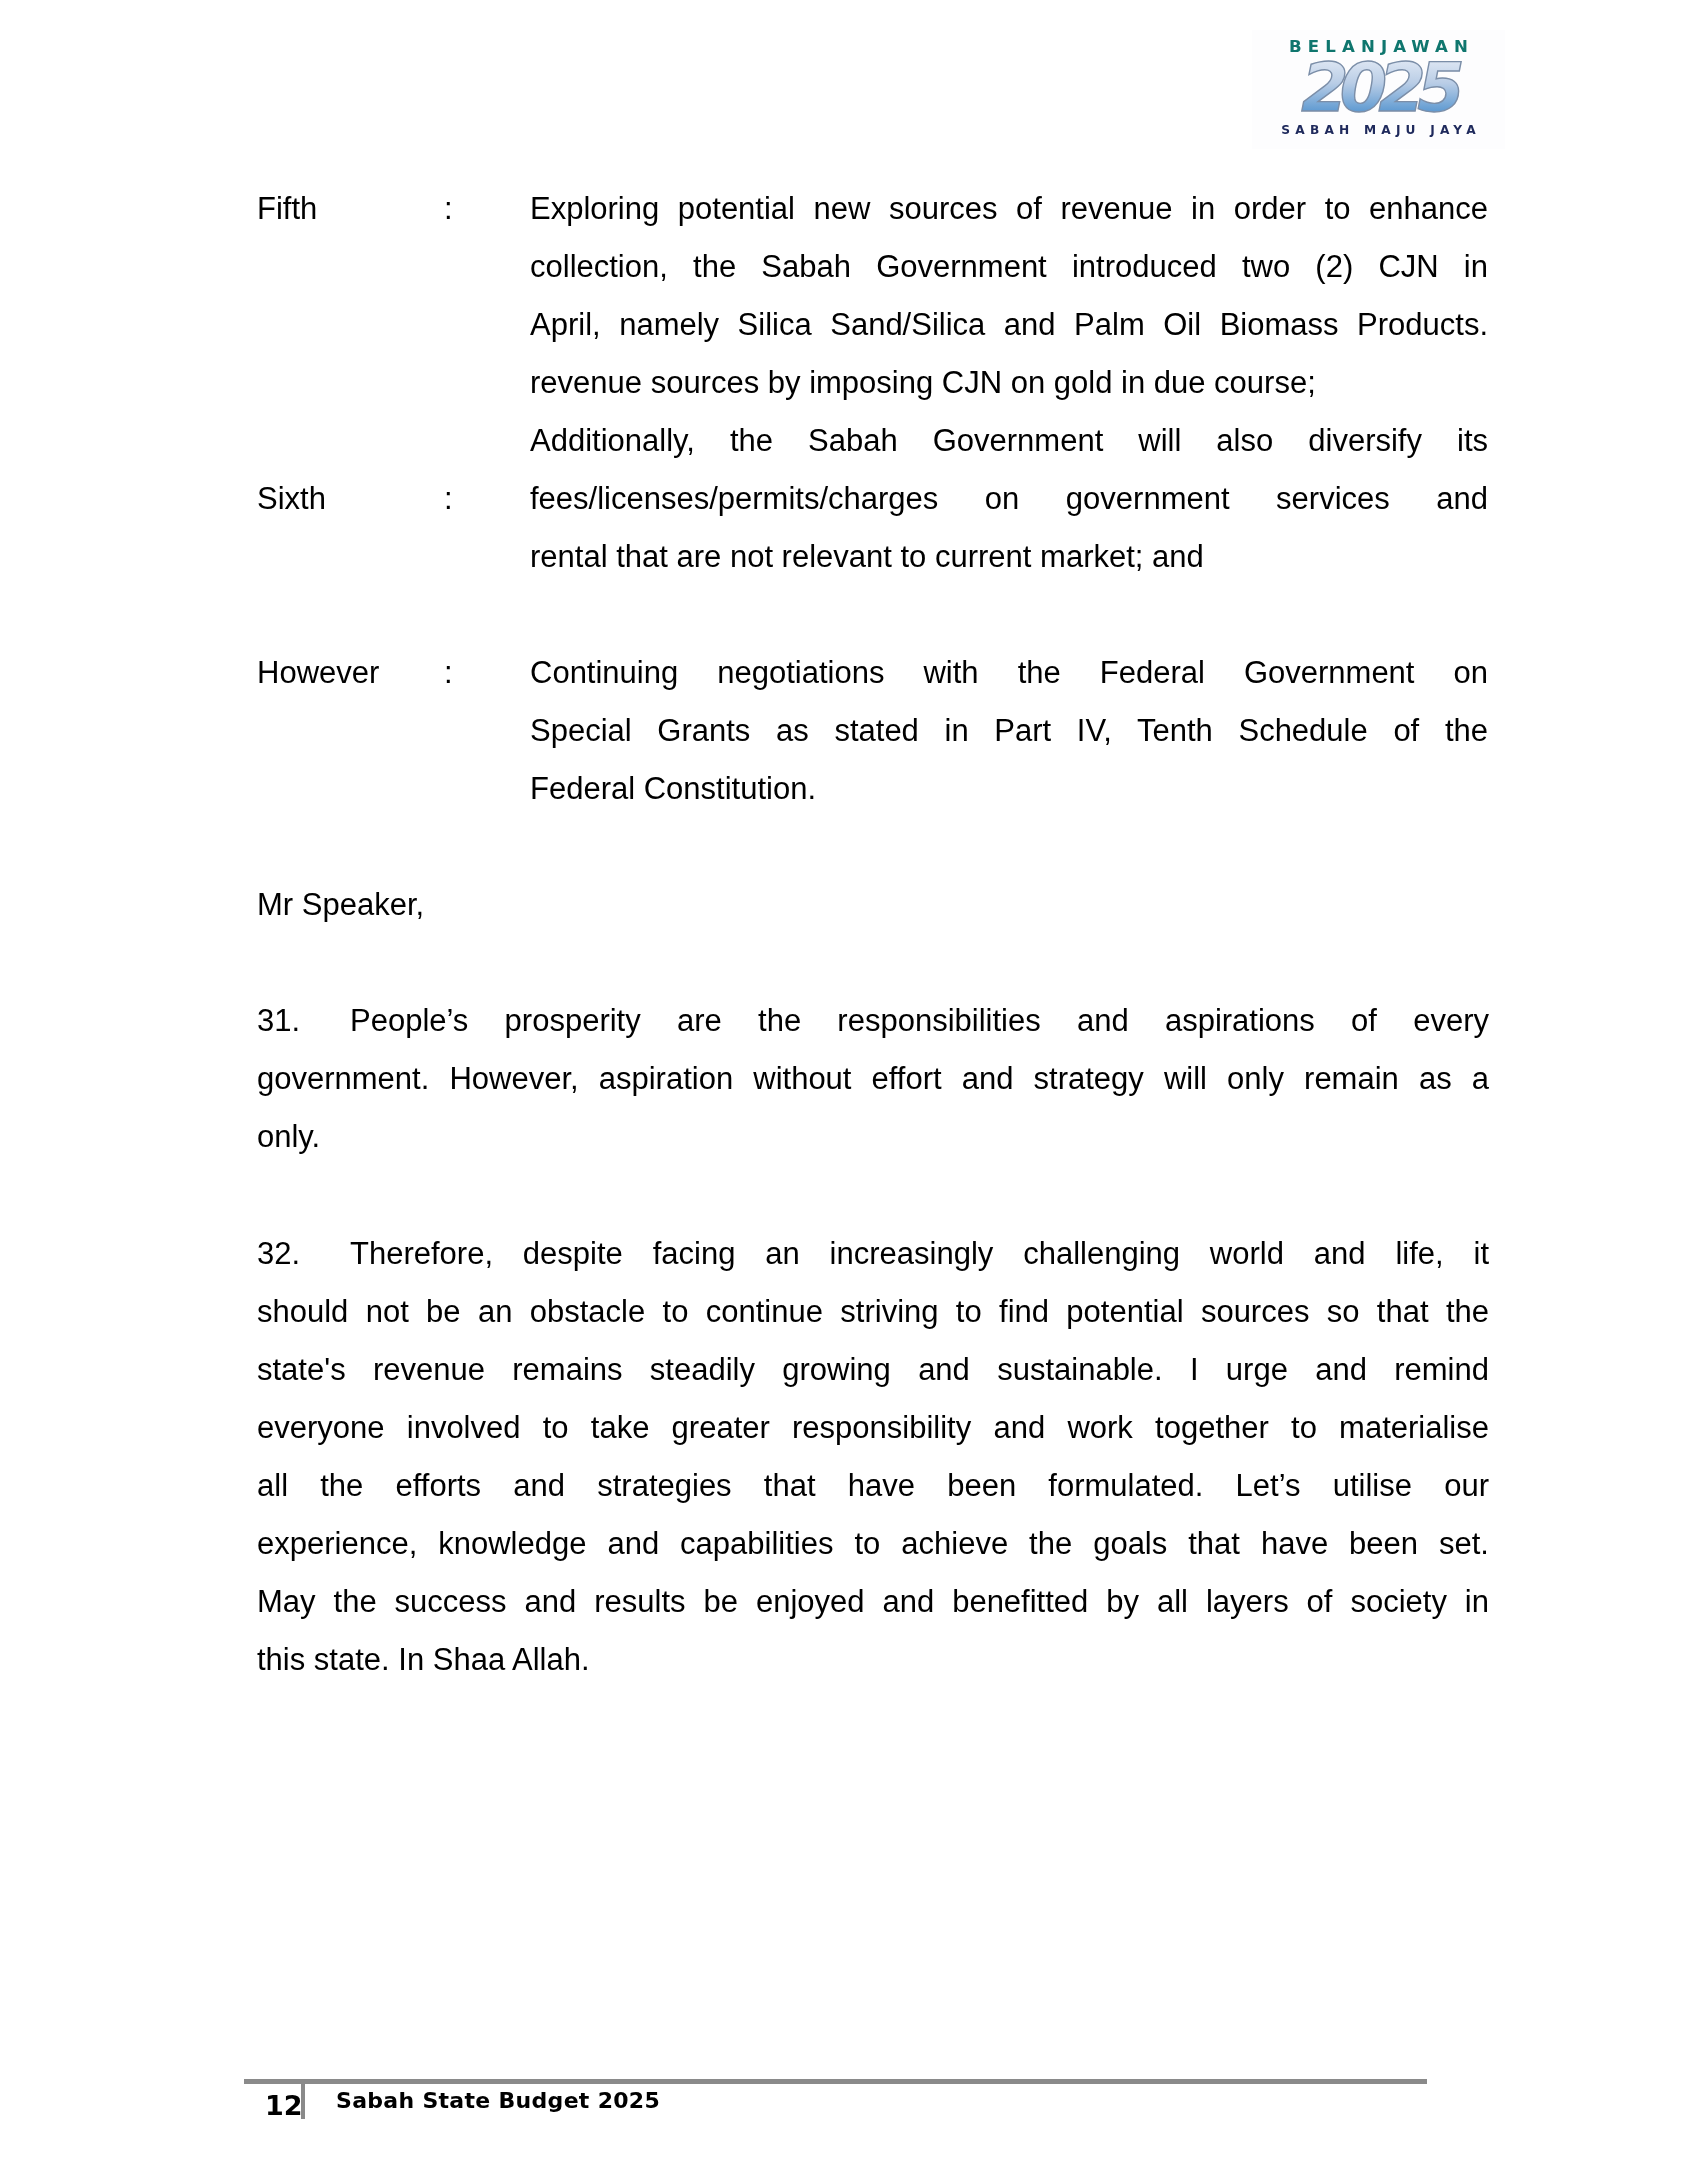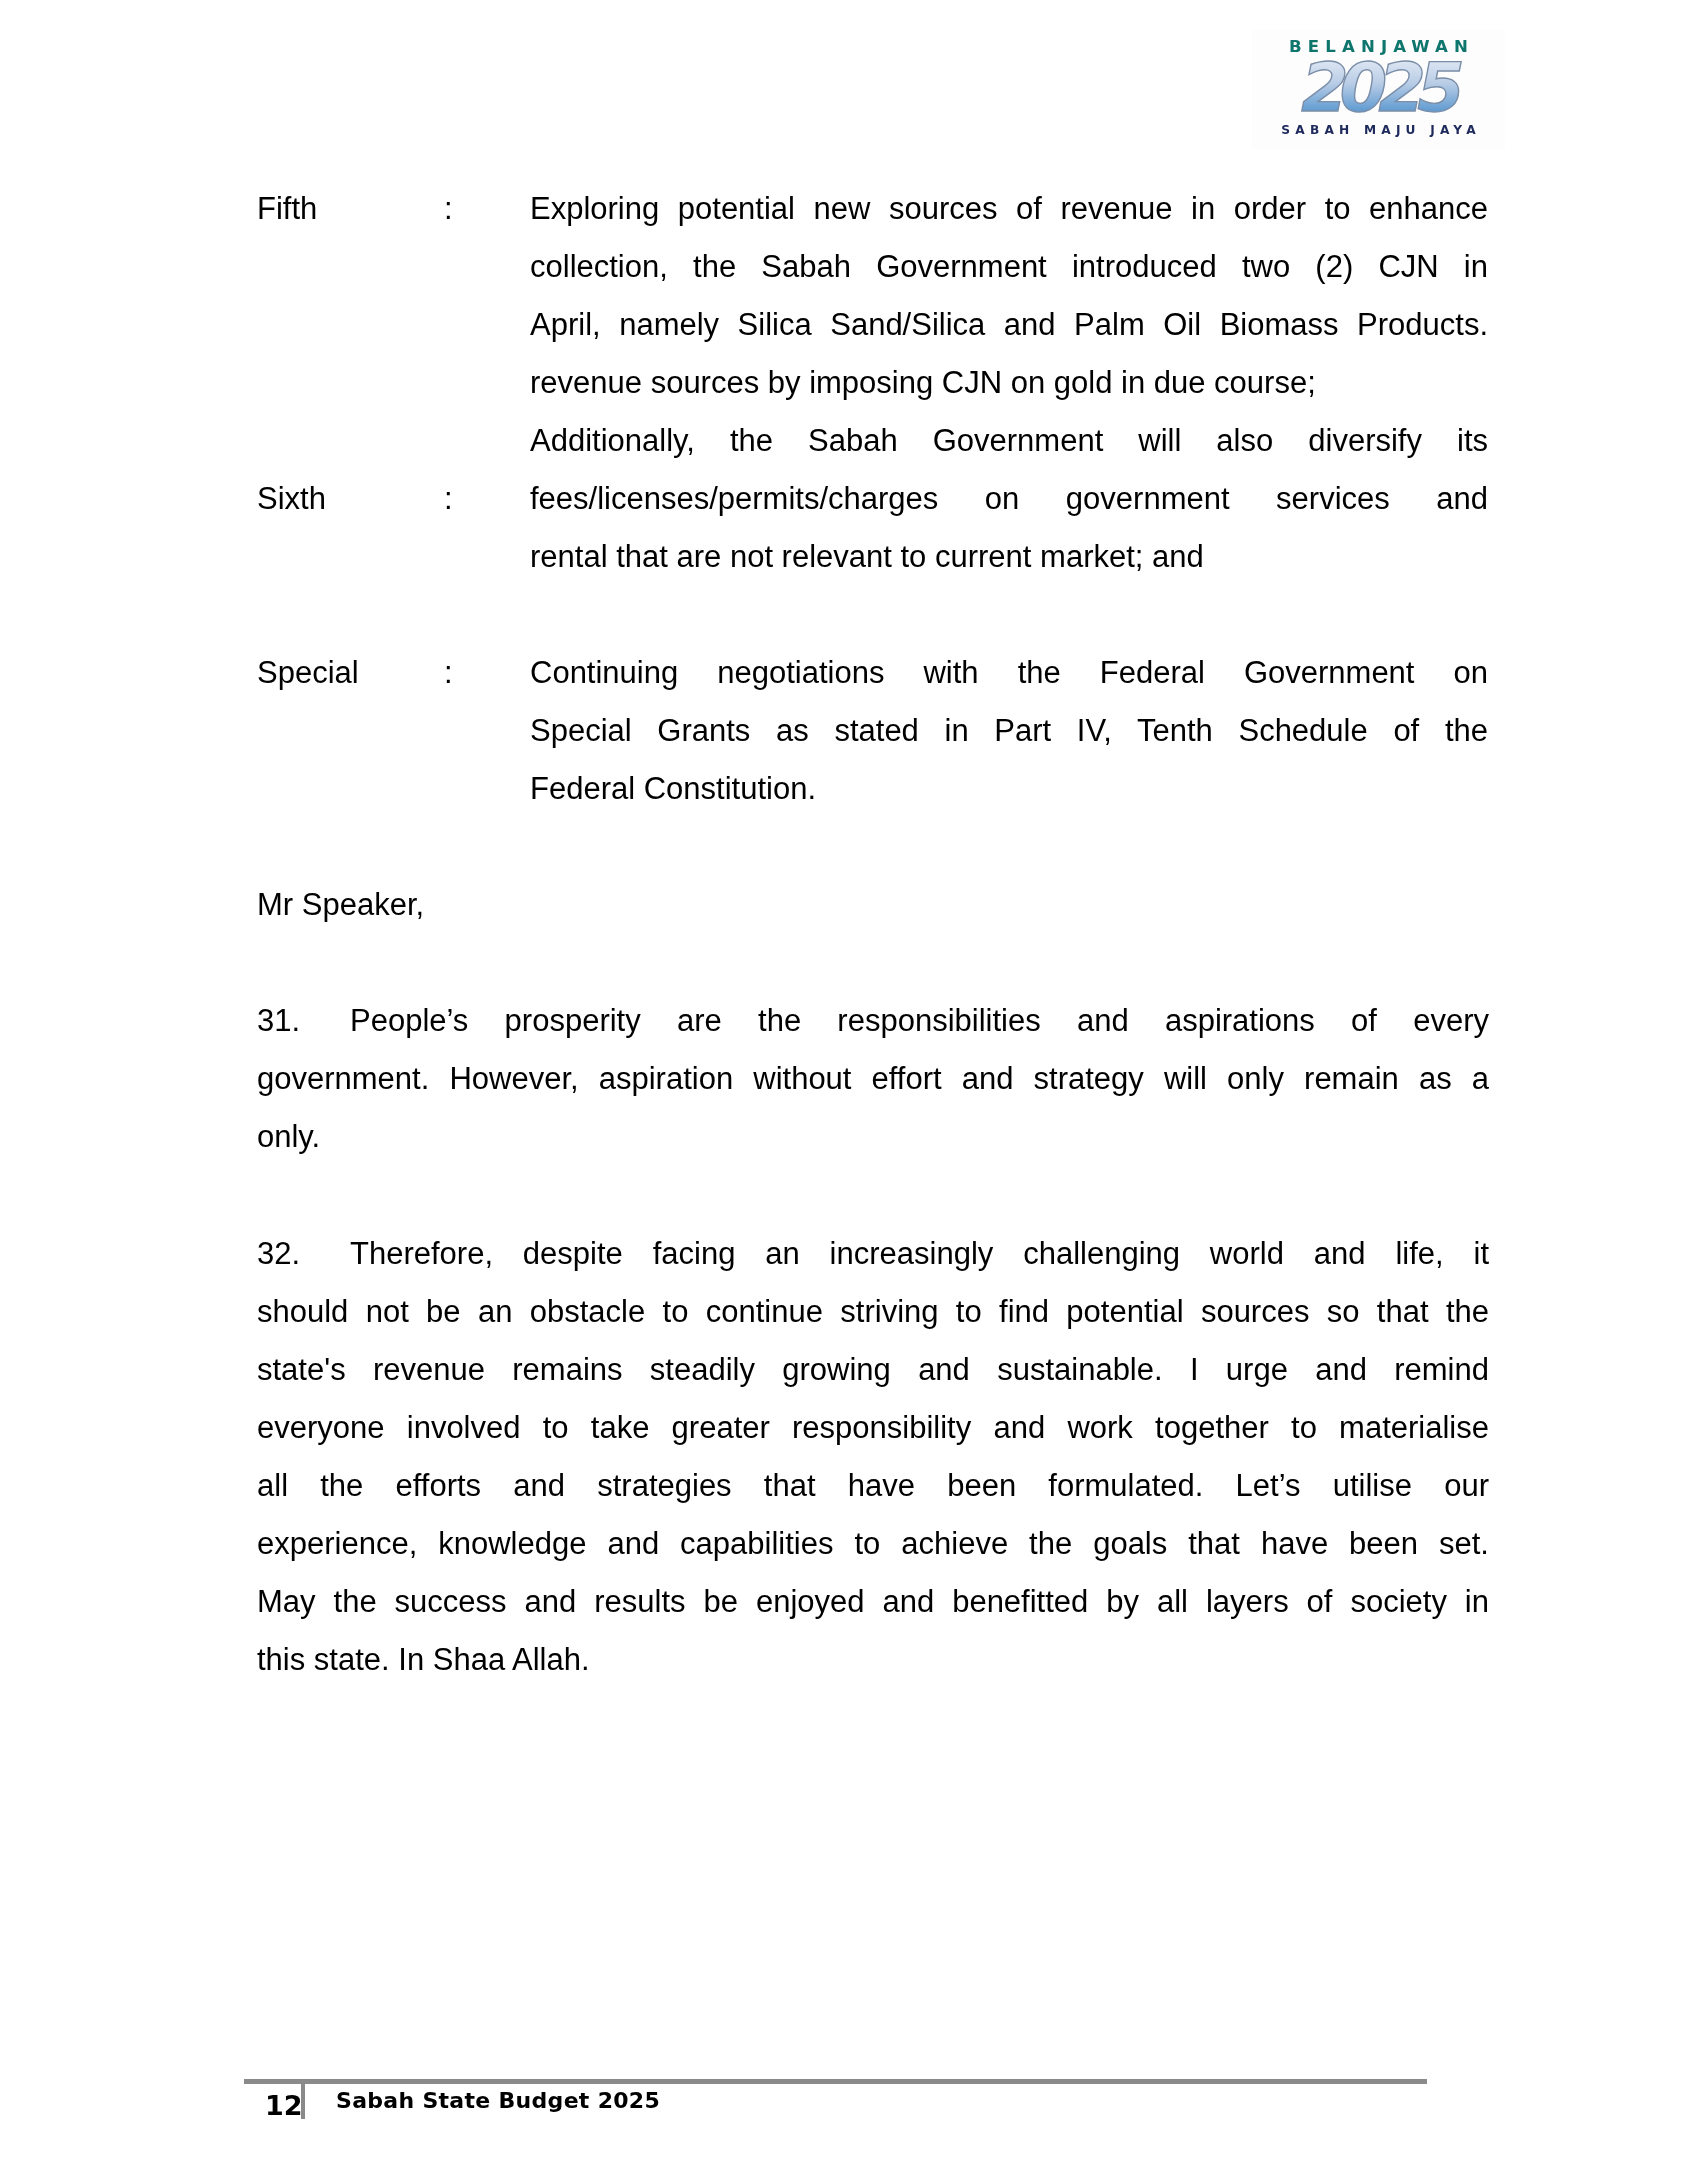--- a/index.html
+++ b/index.html
@@ -66,21 +66,21 @@
   <span class="line">Additionally, the Sabah Government will also diversify its</span>
 </div>
 
 <div class="txt label" style="top:470px">Sixth</div>
 <div class="txt colon" style="top:470px">:</div>
 <div class="body-col" style="top:470px">
   <span class="line">fees/licenses/permits/charges on government services and</span>
   <span class="line last">rental that are not relevant to current market; and</span>
 </div>
 
-<div class="txt label" style="top:644px">Special</div>
+<div class="txt label" style="top:644px">However</div>
 <div class="txt colon" style="top:644px">:</div>
 <div class="body-col" style="top:644px">
   <span class="line">Continuing negotiations with the Federal Government on</span>
   <span class="line">Special Grants as stated in Part IV, Tenth Schedule of the</span>
   <span class="line last">Federal Constitution.</span>
 </div>
 
 <div class="txt label" style="top:876px">Mr Speaker,</div>
 
 <div class="para" style="top:992px">

